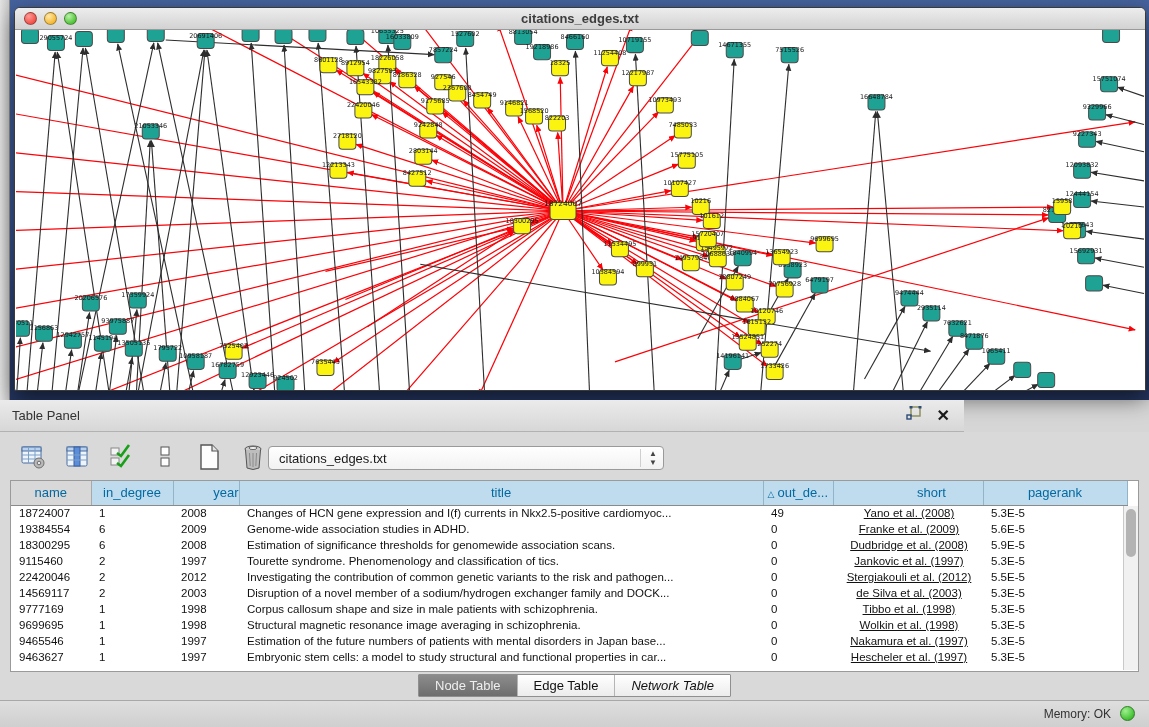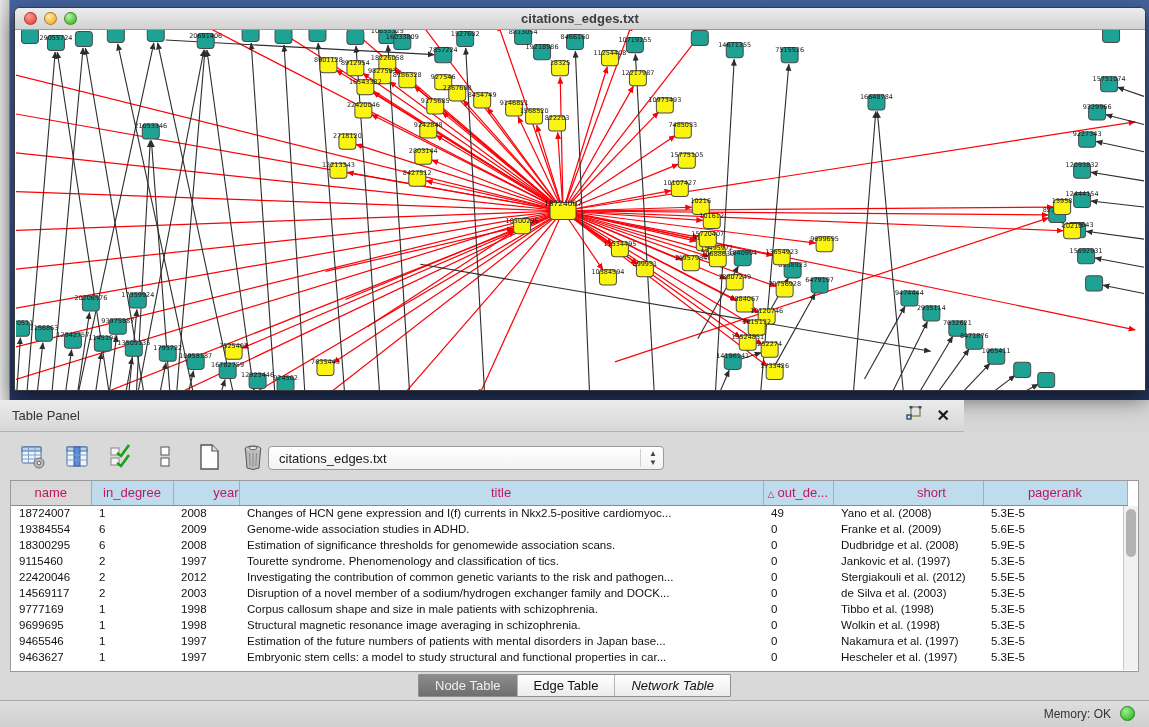--- a/index.html
+++ b/index.html
@@ -51,27 +51,27 @@
     background:linear-gradient(180deg,#ffffff,#f2f2f2);
     border:1px solid #9a9a9a; border-radius:4px; font-size:13px; color:#1a1a1a;
     display:flex; align-items:center; padding-left:10px; }
   .combo .arrows { position:absolute; right:6px; top:2px; display:flex; flex-direction:column;
     line-height:9px; font-size:8px; color:#444; }
   .combo .sep { position:absolute; right:22px; top:2px; bottom:2px; width:1px; background:#cfcfcf; }
 
   .table-wrap { position:absolute; left:10px; top:48px; width:1129px; height:192px;
     background:#fff; border:1px solid #9a9a9a; }
   table.grid { border-collapse:collapse; table-layout:fixed; width:1112px; }
-  table.grid th { height:24px; font-size:13px; font-weight:normal; color:#be185d;
+  table.grid th { height:24px; font-size:13px; font-weight:normal; color:#0369a1;
     background:#bedcee; border-right:1px solid #93b4c8; border-bottom:1px solid #8a8a8a;
     text-align:center; overflow:hidden; white-space:nowrap; }
   table.grid th.sel { background:#d8d8d8; border-right:1px solid #a9a9a9; }
   table.grid td { height:16px; font-size:11.5px; color:#111; padding:0 6px 0 8px;
     white-space:nowrap; overflow:hidden; text-overflow:clip; }
-  table.grid td.center { text-align:left; }
+  table.grid td.center { text-align:center;text-decoration:underline; }
   .sort-tri { font-size:9px; margin-right:3px; }
   .vscroll { position:absolute; right:0; top:25px; bottom:1px; width:15px;
     background:#f1f1f1; border-left:1px solid #c9c9c9; }
   .vthumb { position:absolute; left:2px; top:3px; width:10px; height:48px;
     background:#b3b3b3; border-radius:6px; }
 
   .tabbar { position:absolute; left:0; right:0; top:242px; height:24px;
     display:flex; justify-content:center; }
   .seg { display:flex; border:1px solid #8f8f8f; border-radius:1px; overflow:hidden;
     height:23px; background:#fff; }

